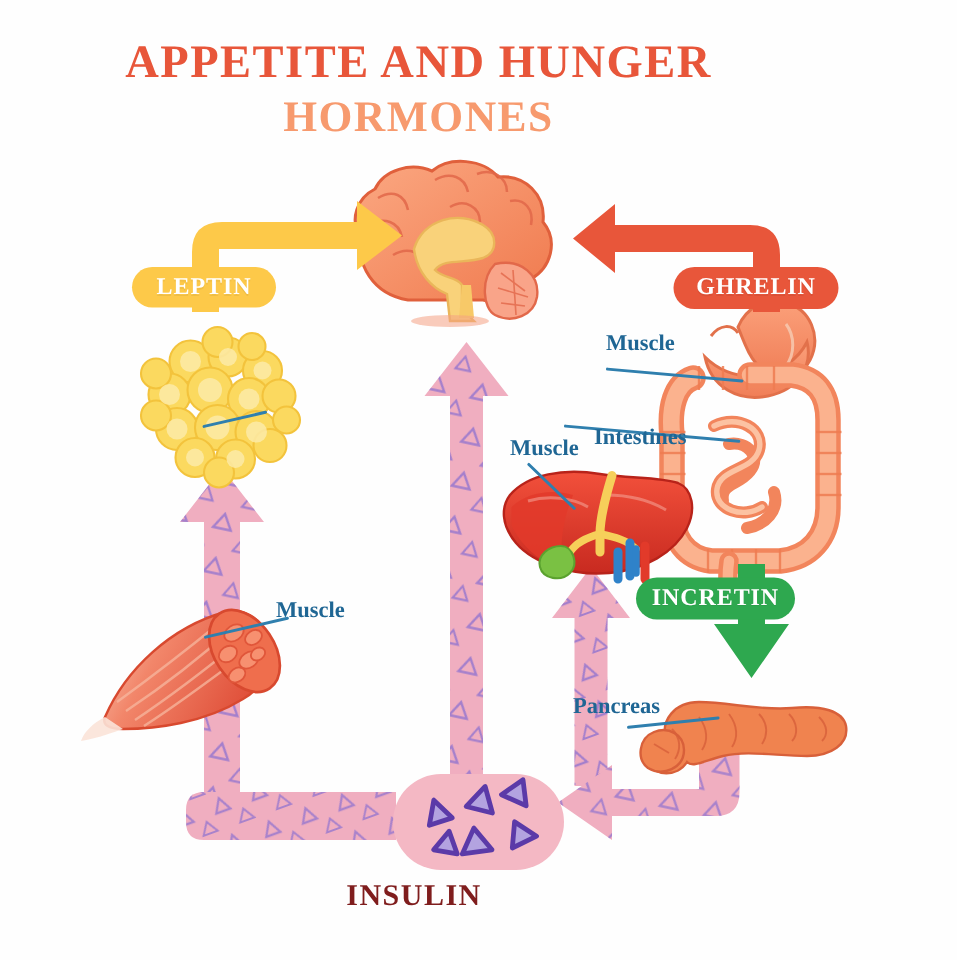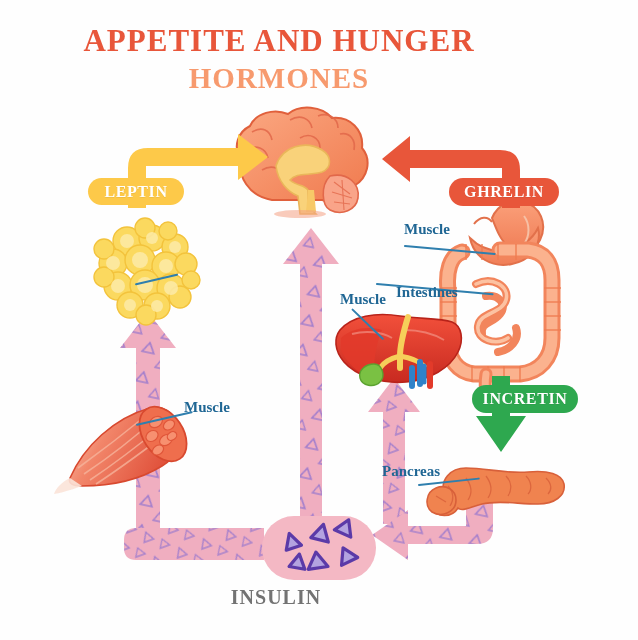--- a/index.html
+++ b/index.html
@@ -34,26 +34,26 @@
     font-family:"Liberation Serif", serif;
     font-weight:bold;
     letter-spacing:.6px;
     text-shadow:0 1px 0 rgba(0,0,0,.06);
     box-sizing:border-box;
     z-index:40;
   }
   .badge-leptin{left:88px;top:178px;width:96px;height:27px;background:#fdc949;font-size:16px;}
   .badge-ghrelin{left:449px;top:178px;width:110px;height:28px;background:#e8563a;font-size:16px;}
   .badge-brain{left:287px;top:203px;width:79px;height:25px;background:#f79663;font-size:15px;}
-  .badge-incretin{left:472px;top:385px;width:106px;height:28px;background:#2ea84f;font-size:16px;}
+  .badge-incretin{left:424px;top:385px;width:106px;height:28px;background:#2ea84f;font-size:16px;}
 
   .insulin-label{
     position:absolute;left:0;top:586px;width:552px;text-align:center;
     font-family:"Liberation Serif", serif;font-weight:bold;font-size:20px;
-    letter-spacing:1px;color:#737373;z-index:40;
+    letter-spacing:1px;color:#7f1d1d;z-index:40;
   }
 
   
   .olabel{
     position:absolute;
     font-family:"Liberation Serif", serif;
     font-weight:bold;
     color:#1f6694;
     font-size:15px;line-height:19px;
     z-index:35;white-space:pre-line;

